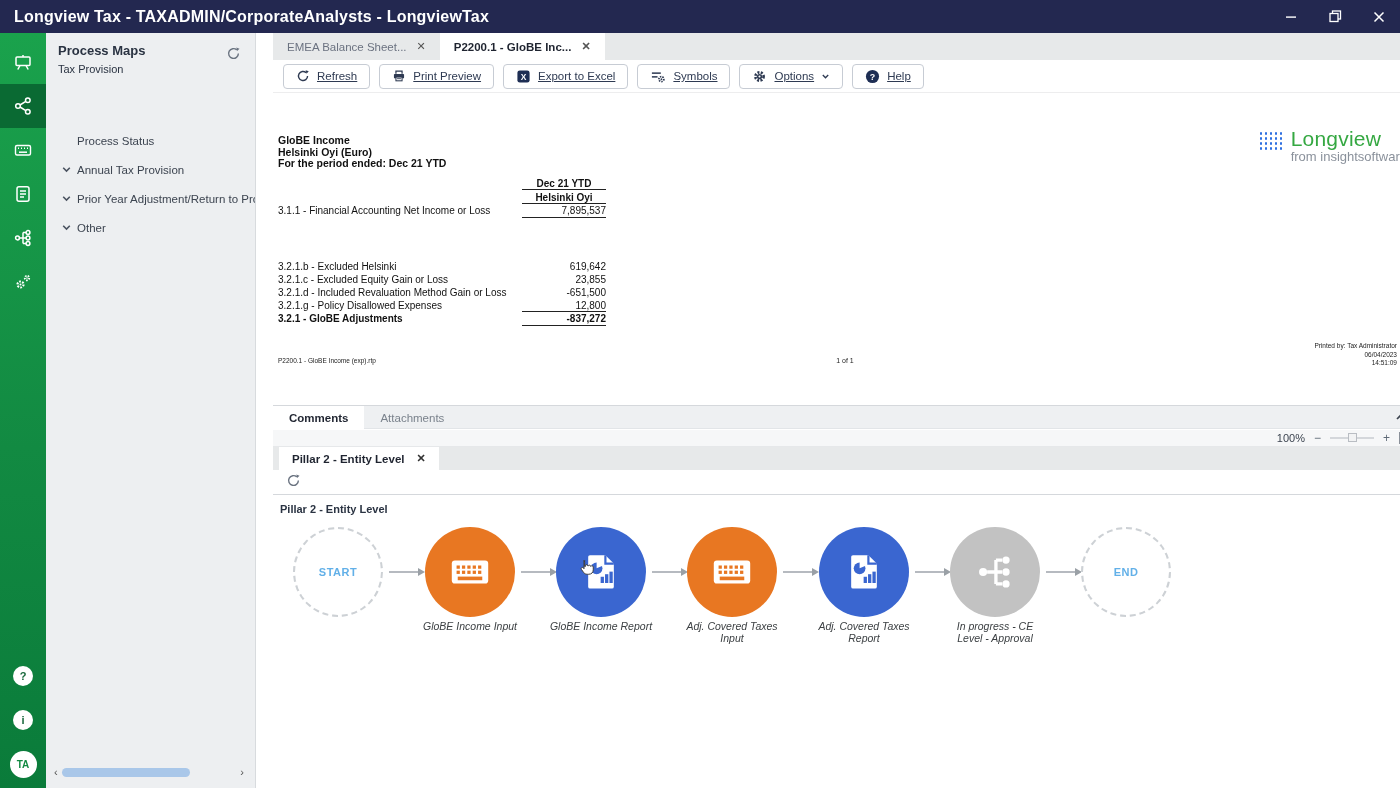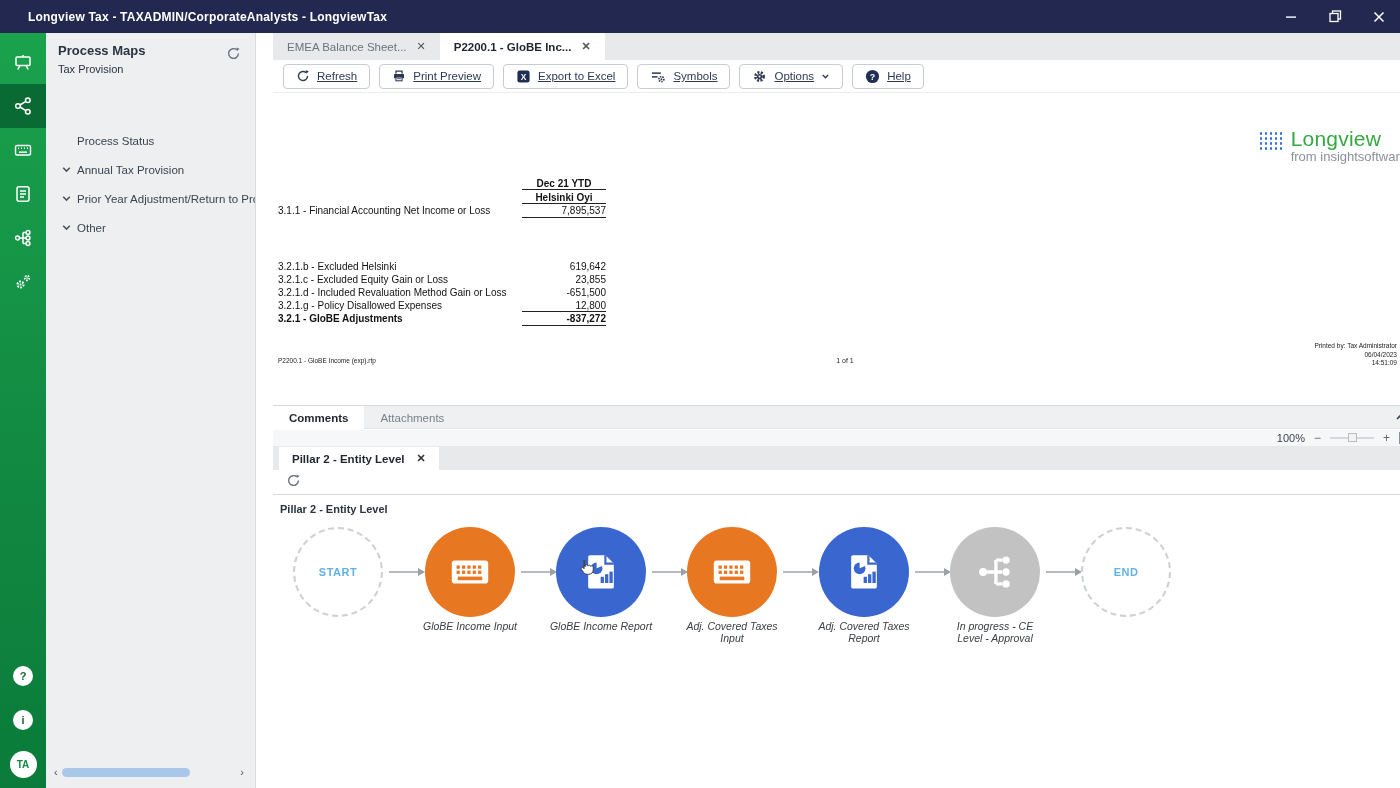--- a/index.html
+++ b/index.html
@@ -3,21 +3,21 @@
 <meta charset="utf-8">
 <style>
   * { margin:0; padding:0; box-sizing:border-box; }
   html,body { width:1400px; height:788px; overflow:hidden; background:#fff;
     font-family:"Liberation Sans", sans-serif; }
   .stage { position:relative; width:1400px; height:788px; }
 
   
   .titlebar { position:absolute; top:0; left:0; width:1400px; height:33px;
     background:#232850; display:flex; align-items:center; }
-  .titlebar .title { color:#fff; font-size:12px; font-weight:700; padding-left:28px; letter-spacing:.2px; }
+  .titlebar .title { color:#fff; font-size:16px; font-weight:700; padding-left:14px; letter-spacing:.2px; }
   .wincontrols { margin-left:auto; display:flex; align-items:center; gap:26px; padding-right:12px; }
   .winbtn { width:18px; height:18px; display:flex; align-items:center; justify-content:center; cursor:default; }
 
   
   .rail { position:absolute; top:33px; left:0; width:46px; height:755px;
     background:linear-gradient(180deg,#1aa24c 0%,#128a42 55%,#0a7b3a 100%); }
   .rail-item { position:absolute; left:0; width:46px; height:44px;
     display:flex; align-items:center; justify-content:center; }
   .rail-item.active { background:#0a6a33; }
   .rail-bottom { position:absolute; left:0; width:46px; display:flex; justify-content:center; }
@@ -345,20 +345,25 @@
             <i></i>
             <i></i>
             <i></i>
         </div>
         <div>
           <div class="logo-name">Longview</div>
           <div class="logo-tag">from insightsoftware</div>
         </div>
       </div>
 
+      <div class="rep-head">
+        <div>GloBE Income</div>
+        <div>Helsinki Oyi (Euro)</div>
+        <div>For the period ended: Dec 21 YTD</div>
+      </div>
 
       <div class="colhead" style="top:85px">Dec 21 YTD</div>
       <div class="rule" style="top:96px"></div>
       <div class="colhead" style="top:99px">Helsinki Oyi</div>
       <div class="rule" style="top:110px"></div>
 
       <div class="rrow" style="top:112px">
         <span class="lbl">3.1.1 - Financial Accounting Net Income or Loss</span>
         <span class="val">7,895,537</span>
       </div>

